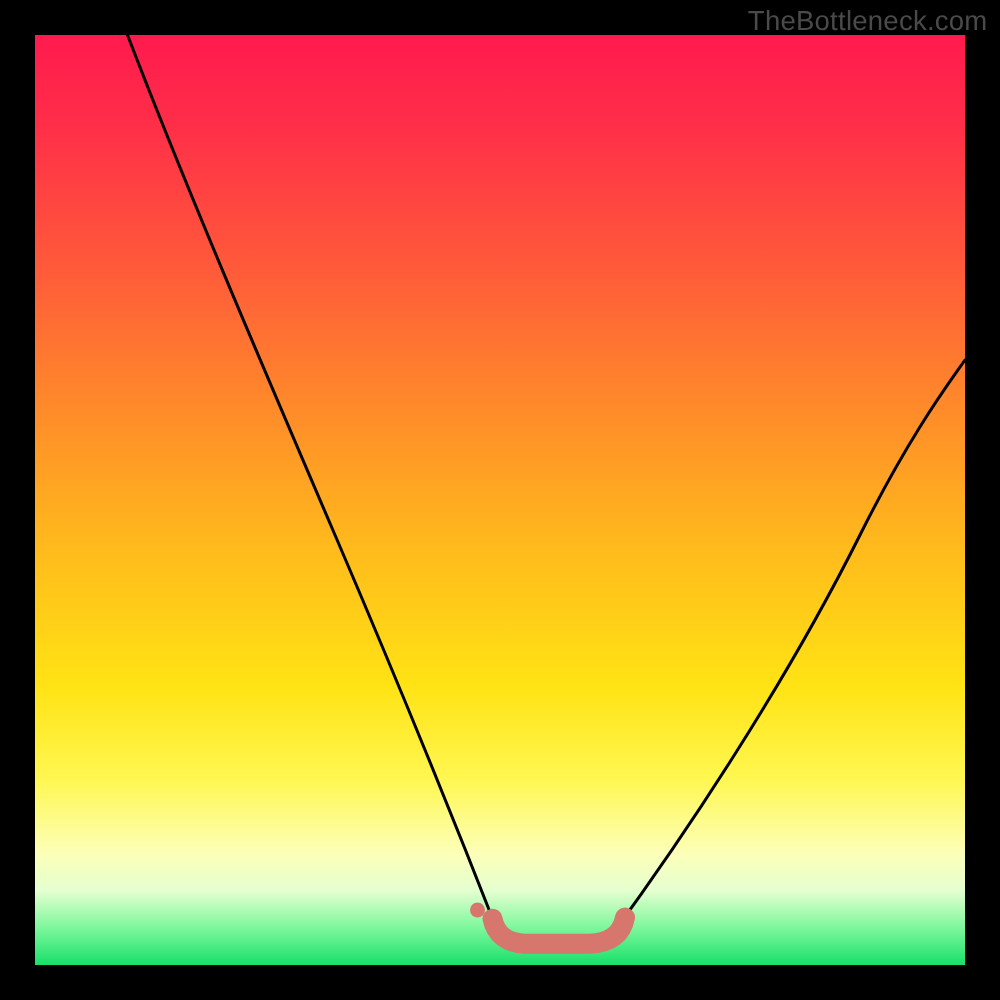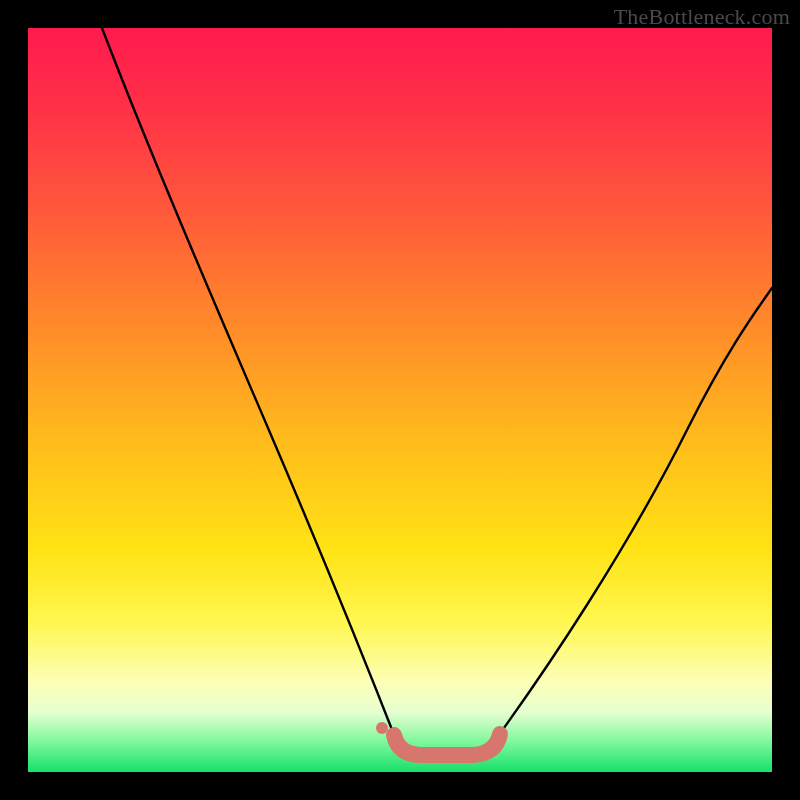--- a/index.html
+++ b/index.html
@@ -9,21 +9,20 @@
     height: 800px;
     background: #000000;
     overflow: hidden;
     font-family: Arial, Helvetica, sans-serif;
   }
   .stage {
     position: relative;
     width: 800px;
     height: 800px;
     background: #000000;
-    font-family: Liberation Serif, serif;
   }
   .plot-area {
     position: absolute;
     left: 28px;
     top: 28px;
     width: 744px;
     height: 744px;
     
     background: linear-gradient(
       to bottom,

